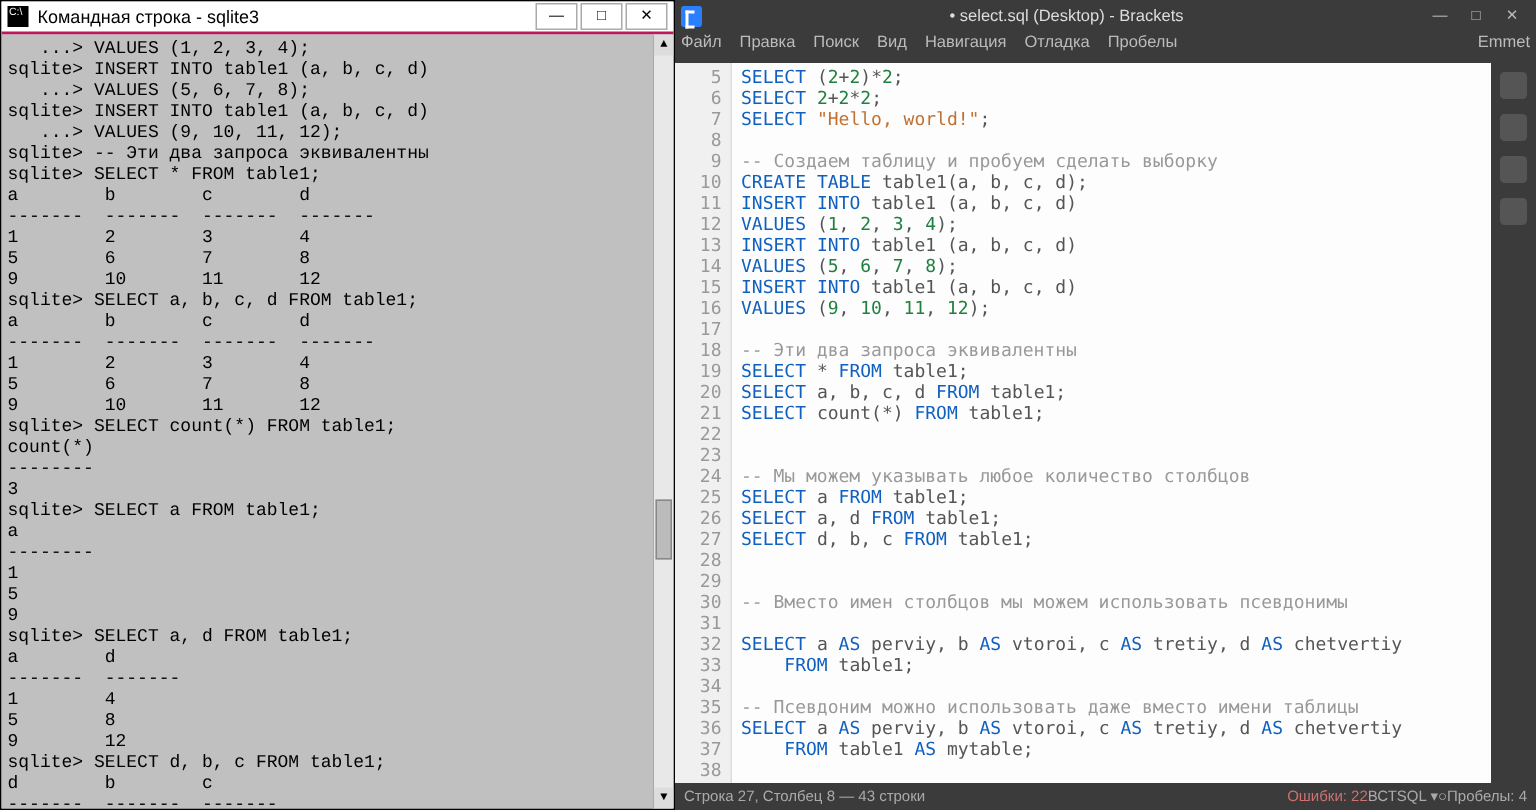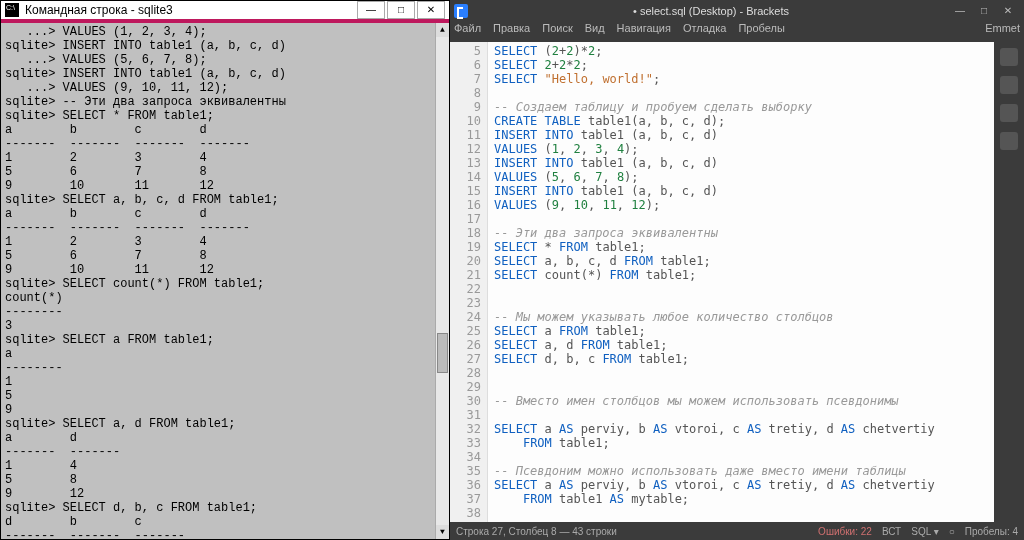--- a/index.html
+++ b/index.html
@@ -1,21 +1,21 @@
 <!DOCTYPE html>
 <html><head>
 <meta charset="utf-8">
 <style>
   * { margin: 0; padding: 0; box-sizing: border-box; }
   html, body { width: 1024px; height: 540px; overflow: hidden; font-family: "Segoe UI", Tahoma, sans-serif; background: #5a7a99; }
   .app { display: flex; width: 100%; height: 100%; }
 
   
   .cmd-window { width: 450px; height: 540px; display: flex; flex-direction: column; background: #c0c0c0; border: 1px solid #000; }
-  .cmd-titlebar { height: 22px; background: #fff; display: flex; align-items: center; padding: 0 4px; font-size: 12px; color: #000; border-bottom: 4px solid #be185d; }
+  .cmd-titlebar { height: 22px; background: #fff; display: flex; align-items: center; padding: 0 4px; font-size: 12px; color: #000; border-bottom: 2px solid #be185d; }
   .cmd-titlebar .icon { width: 14px; height: 14px; background: #000; margin-right: 6px; position: relative; }
   .cmd-titlebar .icon::after { content: "C:\\"; position: absolute; color: #fff; font-size: 7px; top: 1px; left: 1px; }
   .cmd-titlebar .title { flex: 1; }
   .cmd-titlebar .btn { width: 28px; height: 18px; margin-left: 2px; background: #fff; border: 1px solid #aaa; font-size: 10px; text-align: center; line-height: 16px; cursor: pointer; }
   .cmd-body { flex: 1; background: #c0c0c0; color: #000; font-family: "Courier New", monospace; font-size: 12px; line-height: 14px; padding: 2px 4px; white-space: pre; overflow: hidden; position: relative; }
   .cmd-scrollbar { position: absolute; right: 0; top: 0; bottom: 0; width: 14px; background: #e8e8e8; border-left: 1px solid #aaa; }
   .cmd-scrollbar .thumb { position: absolute; left: 1px; right: 1px; top: 60%; height: 40px; background: #bbb; border: 1px solid #888; }
   .cmd-scrollbar .arrow { position: absolute; left: 0; right: 0; height: 14px; background: #ddd; text-align: center; font-size: 8px; line-height: 14px; }
   .cmd-scrollbar .arrow.up { top: 0; }
   .cmd-scrollbar .arrow.down { bottom: 0; }
@@ -28,29 +28,29 @@
   .br-titlebar .title { flex: 1; text-align: center; color: #ddd; }
   .br-titlebar .wbtn { width: 24px; height: 16px; font-size: 10px; text-align: center; line-height: 16px; color: #bbb; cursor: pointer; }
   .br-menubar { height: 20px; background: #3b3b3b; display: flex; align-items: flex-start; padding: 0 4px; gap: 12px; font-size: 11px; color: #bbb; }
   .br-menubar span { cursor: pointer; }
   .br-body { flex: 1; display: flex; min-height: 0; }
   .br-gutter-wrap { display: flex; flex: 1; min-width: 0; overflow: hidden; background: #f8f8f8; }
   .br-gutter { width: 38px; background: #f0f0f0; color: #999; font-family: Consolas, monospace; font-size: 12px; text-align: right; padding: 2px 6px 2px 0; line-height: 14px; border-right: 1px solid #ddd; }
   .br-code { flex: 1; background: #fdfdfd; color: #333; font-family: Consolas, monospace; font-size: 12px; line-height: 14px; padding: 2px 6px; white-space: pre; overflow: hidden; }
   .br-sidebar-r { width: 30px; background: #3b3b3b; display: flex; flex-direction: column; align-items: center; padding-top: 6px; gap: 10px; }
   .br-sidebar-r .ricon { width: 18px; height: 18px; background: #555; border-radius: 3px; }
-  .br-status { height: 18px; background: #3b3b3b; display: flex; align-items: center; font-size: 10px; color: #aaa; padding: 0 6px; gap: 10px; }
+  .br-status { height: 18px; background: #3b3b3b; display: flex; align-items: center; font-size: 10px; color: #aaa; padding: 0 6px; }
   .br-status .spacer { flex: 1; }
   .br-status .err { color: #d07070; }
 
   
   .kw { color: #1060c0; }
   .str { color: #c07030; }
   .num { color: #208040; }
-  .cmt { color: #999; font-style: italic; }
+  .cmt { color: #999; }
   .op { color: #555; }
 
   .gline { height: 14px; }
 </style>
 </head>
 <body>
 
 <div class="app">
 
   <div class="cmd-window">

